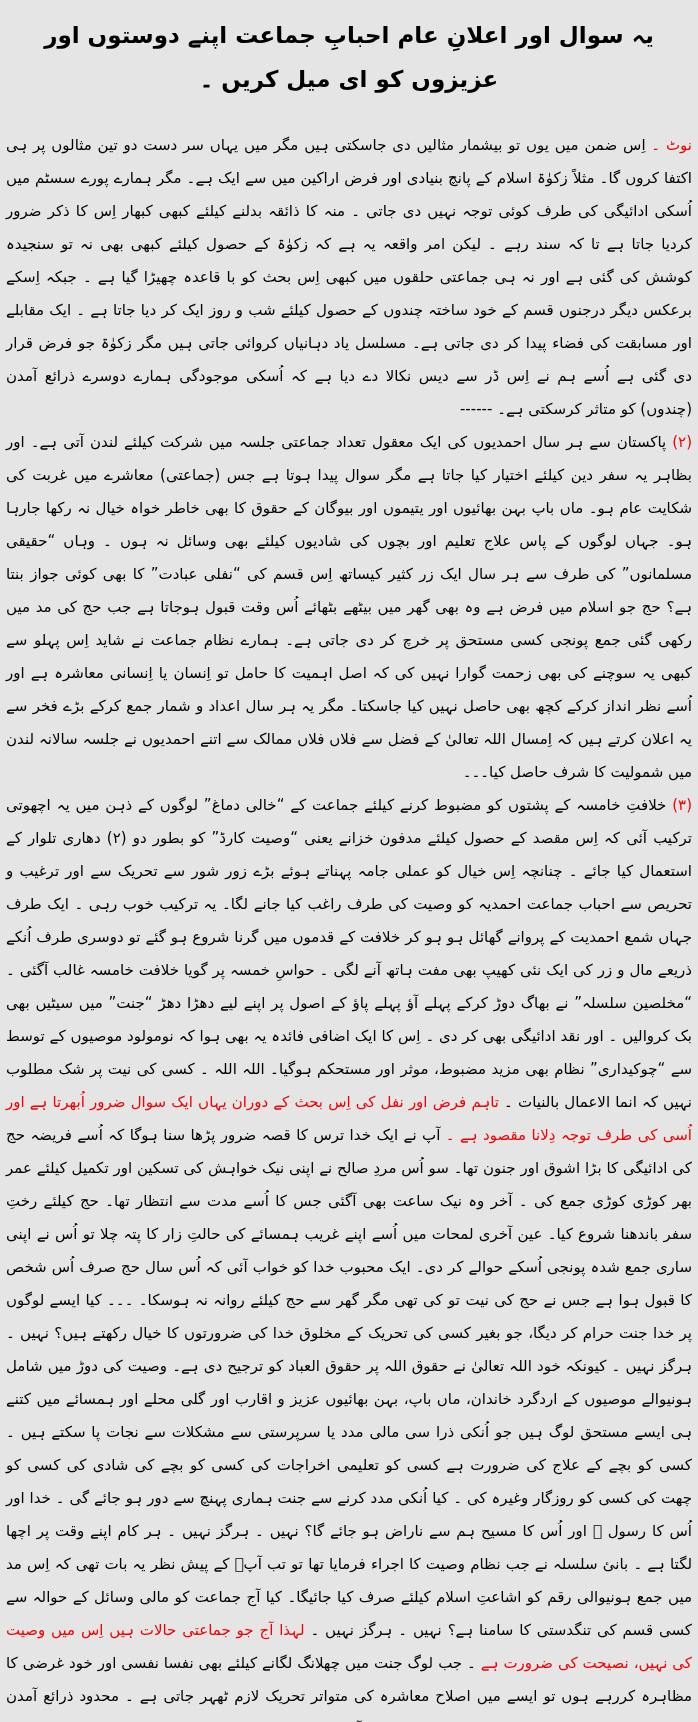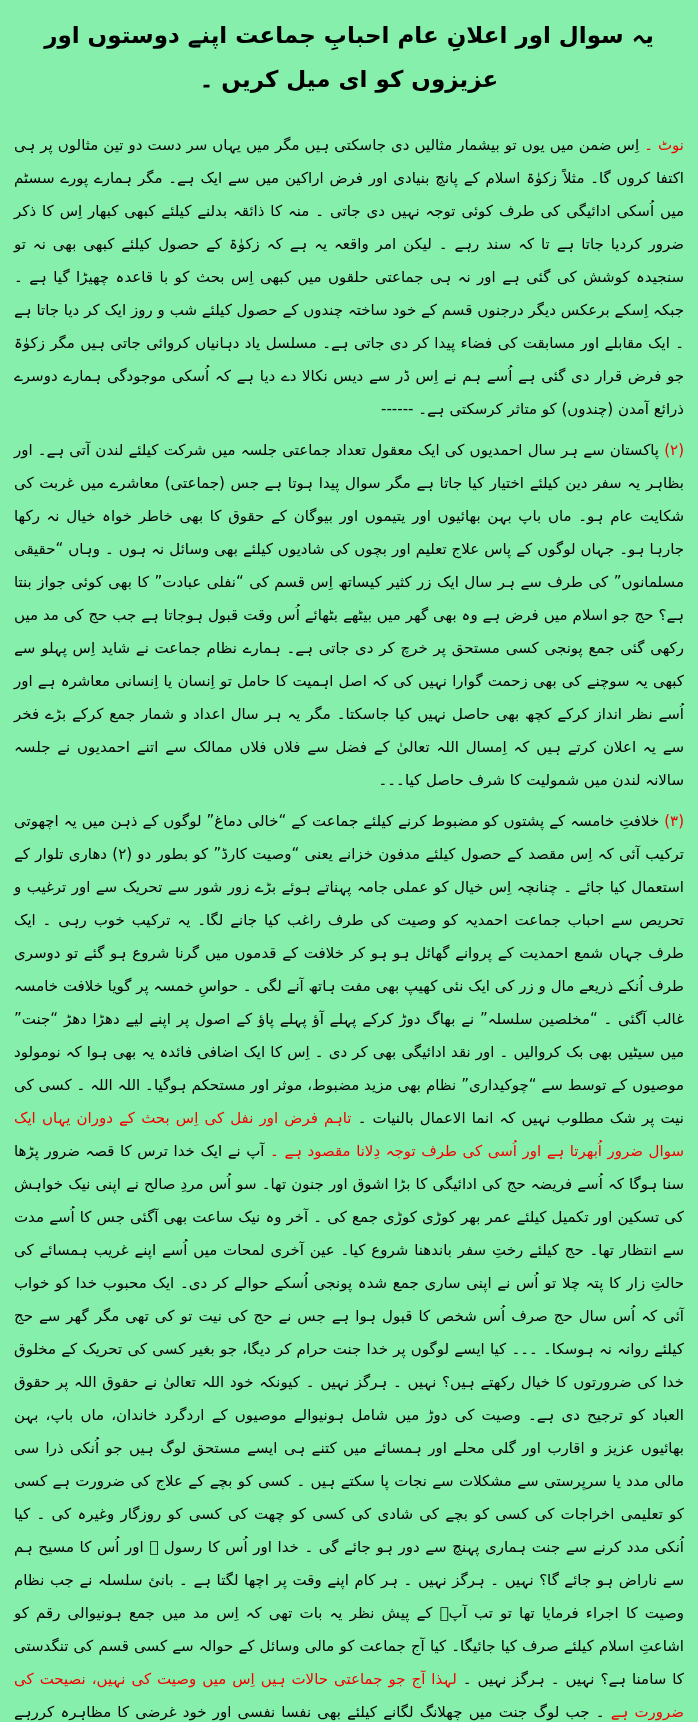--- a/index.html
+++ b/index.html
@@ -33,29 +33,29 @@
     direction: rtl;
     unicode-bidi: embed;
     text-align: justify;
     text-justify: inter-word;
     font-family: "DejaVu Sans", sans-serif;
     font-size: 15px;
     line-height: 2.2;
     color: #000000;
   }
   .para {
-    margin: 8px;
+    margin: 0;
     padding: 0;
   }
   .seg { color: #000000; }
   .seg.red { color: var(--highlight-red, #f10000); }
 </style>
 </head>
 <body>
 
-<div class="page" dir="rtl" style="background: #86efac;">
+<div class="page" dir="rtl" style="background: #e5e5e5;">
   <div class="title">یہ سوال اور اعلانِ عام احبابِ جماعت اپنے دوستوں اور عزیزوں کو ای میل کریں ۔</div>
   <div class="doc-body">
       <p class="para"><span class="seg red">نوٹ ۔</span><span class="seg"> اِس ضمن میں یوں تو بیشمار مثالیں دی جاسکتی ہیں مگر میں یہاں سر دست دو تین مثالوں پر ہی اکتفا کروں گا۔ مثلاً زکوٰۃ اسلام کے پانچ بنیادی اور فرض اراکین میں سے ایک ہے۔ مگر ہمارے پورے سسٹم میں اُسکی ادائیگی کی طرف کوئی توجہ نہیں دی جاتی ۔ منہ کا ذائقہ بدلنے کیلئے کبھی کبھار اِس کا ذکر ضرور کردیا جاتا ہے تا کہ سند رہے ۔ لیکن امر واقعہ یہ ہے کہ زکوٰۃ کے حصول کیلئے کبھی بھی نہ تو سنجیدہ کوشش کی گئی ہے اور نہ ہی جماعتی حلقوں میں کبھی اِس بحث کو با قاعدہ چھیڑا گیا ہے ۔ جبکہ اِسکے برعکس دیگر درجنوں قسم کے خود ساختہ چندوں کے حصول کیلئے شب و روز ایک کر دیا جاتا ہے ۔ ایک مقابلے اور مسابقت کی فضاء پیدا کر دی جاتی ہے۔ مسلسل یاد دہانیاں کروائی جاتی ہیں مگر زکوٰۃ جو فرض قرار دی گئی ہے اُسے ہم نے اِس ڈر سے دیس نکالا دے دیا ہے کہ اُسکی موجودگی ہمارے دوسرے ذرائع آمدن (چندوں) کو متاثر کرسکتی ہے۔ ------</span></p>
       <p class="para"><span class="seg red">(۲)</span><span class="seg"> پاکستان سے ہر سال احمدیوں کی ایک معقول تعداد جماعتی جلسہ میں شرکت کیلئے لندن آتی ہے۔ اور بظاہر یہ سفر دین کیلئے اختیار کیا جاتا ہے مگر سوال پیدا ہوتا ہے جس (جماعتی) معاشرے میں غربت کی شکایت عام ہو۔ ماں باپ بہن بھائیوں اور یتیموں اور بیوگان کے حقوق کا بھی خاطر خواہ خیال نہ رکھا جارہا ہو۔ جہاں لوگوں کے پاس علاج تعلیم اور بچوں کی شادیوں کیلئے بھی وسائل نہ ہوں ۔ وہاں “حقیقی مسلمانوں” کی طرف سے ہر سال ایک زر کثیر کیساتھ اِس قسم کی “نفلی عبادت” کا بھی کوئی جواز بنتا ہے؟ حج جو اسلام میں فرض ہے وہ بھی گھر میں بیٹھے بٹھائے اُس وقت قبول ہوجاتا ہے جب حج کی مد میں رکھی گئی جمع پونجی کسی مستحق پر خرچ کر دی جاتی ہے۔ ہمارے نظام جماعت نے شاید اِس پہلو سے کبھی یہ سوچنے کی بھی زحمت گوارا نہیں کی کہ اصل اہمیت کا حامل تو اِنسان یا اِنسانی معاشرہ ہے اور اُسے نظر انداز کرکے کچھ بھی حاصل نہیں کیا جاسکتا۔ مگر یہ ہر سال اعداد و شمار جمع کرکے بڑے فخر سے یہ اعلان کرتے ہیں کہ اِمسال اللہ تعالیٰ کے فضل سے فلاں فلاں ممالک سے اتنے احمدیوں نے جلسہ سالانہ لندن میں شمولیت کا شرف حاصل کیا۔۔۔</span></p>
       <p class="para"><span class="seg red">(۳)</span><span class="seg"> خلافتِ خامسہ کے پشتوں کو مضبوط کرنے کیلئے جماعت کے “خالی دماغ” لوگوں کے ذہن میں یہ اچھوتی ترکیب آئی کہ اِس مقصد کے حصول کیلئے مدفون خزانے یعنی “وصیت کارڈ” کو بطور دو (۲) دھاری تلوار کے استعمال کیا جائے ۔ چنانچہ اِس خیال کو عملی جامہ پہناتے ہوئے بڑے زور شور سے تحریک سے اور ترغیب و تحریص سے احباب جماعت احمدیہ کو وصیت کی طرف راغب کیا جانے لگا۔ یہ ترکیب خوب رہی ۔ ایک طرف جہاں شمع احمدیت کے پروانے گھائل ہو ہو کر خلافت کے قدموں میں گرنا شروع ہو گئے تو دوسری طرف اُنکے ذریعے مال و زر کی ایک نئی کھیپ بھی مفت ہاتھ آنے لگی ۔ حواسِ خمسہ پر گویا خلافت خامسہ غالب آگئی ۔ “مخلصین سلسلہ” نے بھاگ دوڑ کرکے پہلے آؤ پہلے پاؤ کے اصول پر اپنے لیے دھڑا دھڑ “جنت” میں سیٹیں بھی بک کروالیں ۔ اور نقد ادائیگی بھی کر دی ۔ اِس کا ایک اضافی فائدہ یہ بھی ہوا کہ نومولود موصیوں کے توسط سے “چوکیداری” نظام بھی مزید مضبوط، موثر اور مستحکم ہوگیا۔ اللہ اللہ ۔ کسی کی نیت پر شک مطلوب نہیں کہ انما الاعمال بالنیات ۔ </span><span class="seg red">تاہم فرض اور نفل کی اِس بحث کے دوران یہاں ایک سوال ضرور اُبھرتا ہے اور اُسی کی طرف توجہ دِلانا مقصود ہے ۔</span><span class="seg"> آپ نے ایک خدا ترس کا قصہ ضرور پڑھا سنا ہوگا کہ اُسے فریضہ حج کی ادائیگی کا بڑا اشوق اور جنون تھا۔ سو اُس مردِ صالح نے اپنی نیک خواہش کی تسکین اور تکمیل کیلئے عمر بھر کوڑی کوڑی جمع کی ۔ آخر وہ نیک ساعت بھی آگئی جس کا اُسے مدت سے انتظار تھا۔ حج کیلئے رختِ سفر باندھنا شروع کیا۔ عین آخری لمحات میں اُسے اپنے غریب ہمسائے کی حالتِ زار کا پتہ چلا تو اُس نے اپنی ساری جمع شدہ پونجی اُسکے حوالے کر دی۔ ایک محبوب خدا کو خواب آئی کہ اُس سال حج صرف اُس شخص کا قبول ہوا ہے جس نے حج کی نیت تو کی تھی مگر گھر سے حج کیلئے روانہ نہ ہوسکا۔ ۔۔۔ کیا ایسے لوگوں پر خدا جنت حرام کر دیگا، جو بغیر کسی کی تحریک کے مخلوق خدا کی ضرورتوں کا خیال رکھتے ہیں؟ نہیں ۔ ہرگز نہیں ۔ کیونکہ خود اللہ تعالیٰ نے حقوق اللہ پر حقوق العباد کو ترجیح دی ہے۔ وصیت کی دوڑ میں شامل ہونیوالے موصیوں کے اردگرد خاندان، ماں باپ، بہن بھائیوں عزیز و اقارب اور گلی محلے اور ہمسائے میں کتنے ہی ایسے مستحق لوگ ہیں جو اُنکی ذرا سی مالی مدد یا سرپرستی سے مشکلات سے نجات پا سکتے ہیں ۔ کسی کو بچے کے علاج کی ضرورت ہے کسی کو تعلیمی اخراجات کی کسی کو بچے کی شادی کی کسی کو چھت کی کسی کو روزگار وغیرہ کی ۔ کیا اُنکی مدد کرنے سے جنت ہماری پہنچ سے دور ہو جائے گی ۔ خدا اور اُس کا رسول ﷺ اور اُس کا مسیح ہم سے ناراض ہو جائے گا؟ نہیں ۔ ہرگز نہیں ۔ ہر کام اپنے وقت پر اچھا لگتا ہے ۔ بانئ سلسلہ نے جب نظام وصیت کا اجراء فرمایا تھا تو تب آپؑ کے پیش نظر یہ بات تھی کہ اِس مد میں جمع ہونیوالی رقم کو اشاعتِ اسلام کیلئے صرف کیا جائیگا۔ کیا آج جماعت کو مالی وسائل کے حوالہ سے کسی قسم کی تنگدستی کا سامنا ہے؟ نہیں ۔ ہرگز نہیں ۔ </span><span class="seg red">لہذا آج جو جماعتی حالات ہیں اِس میں وصیت کی نہیں، نصیحت کی ضرورت ہے</span><span class="seg"> ۔ جب لوگ جنت میں چھلانگ لگانے کیلئے بھی نفسا نفسی اور خود غرضی کا مظاہرہ کررہے ہوں تو ایسے میں اصلاح معاشرہ کی متواتر تحریک لازم ٹھہر جاتی ہے ۔ محدود ذرائع آمدن رکھنے والے بہت سارے ایسے عیالدار “مخلصین” بھی آج ہمیں دیکھنے کو مل جاتے ہیں جنہوں نے اپنی “جنت” کھری کرنے کیلئے اپنے بچوں کو روزمرہ کی ضروریات کے حوالہ سے جہنم میں دھکیل رکھا ہے ۔۔۔۔۔۔۔ </span></p>
     </div>
 </div>
 
 </body></html>

